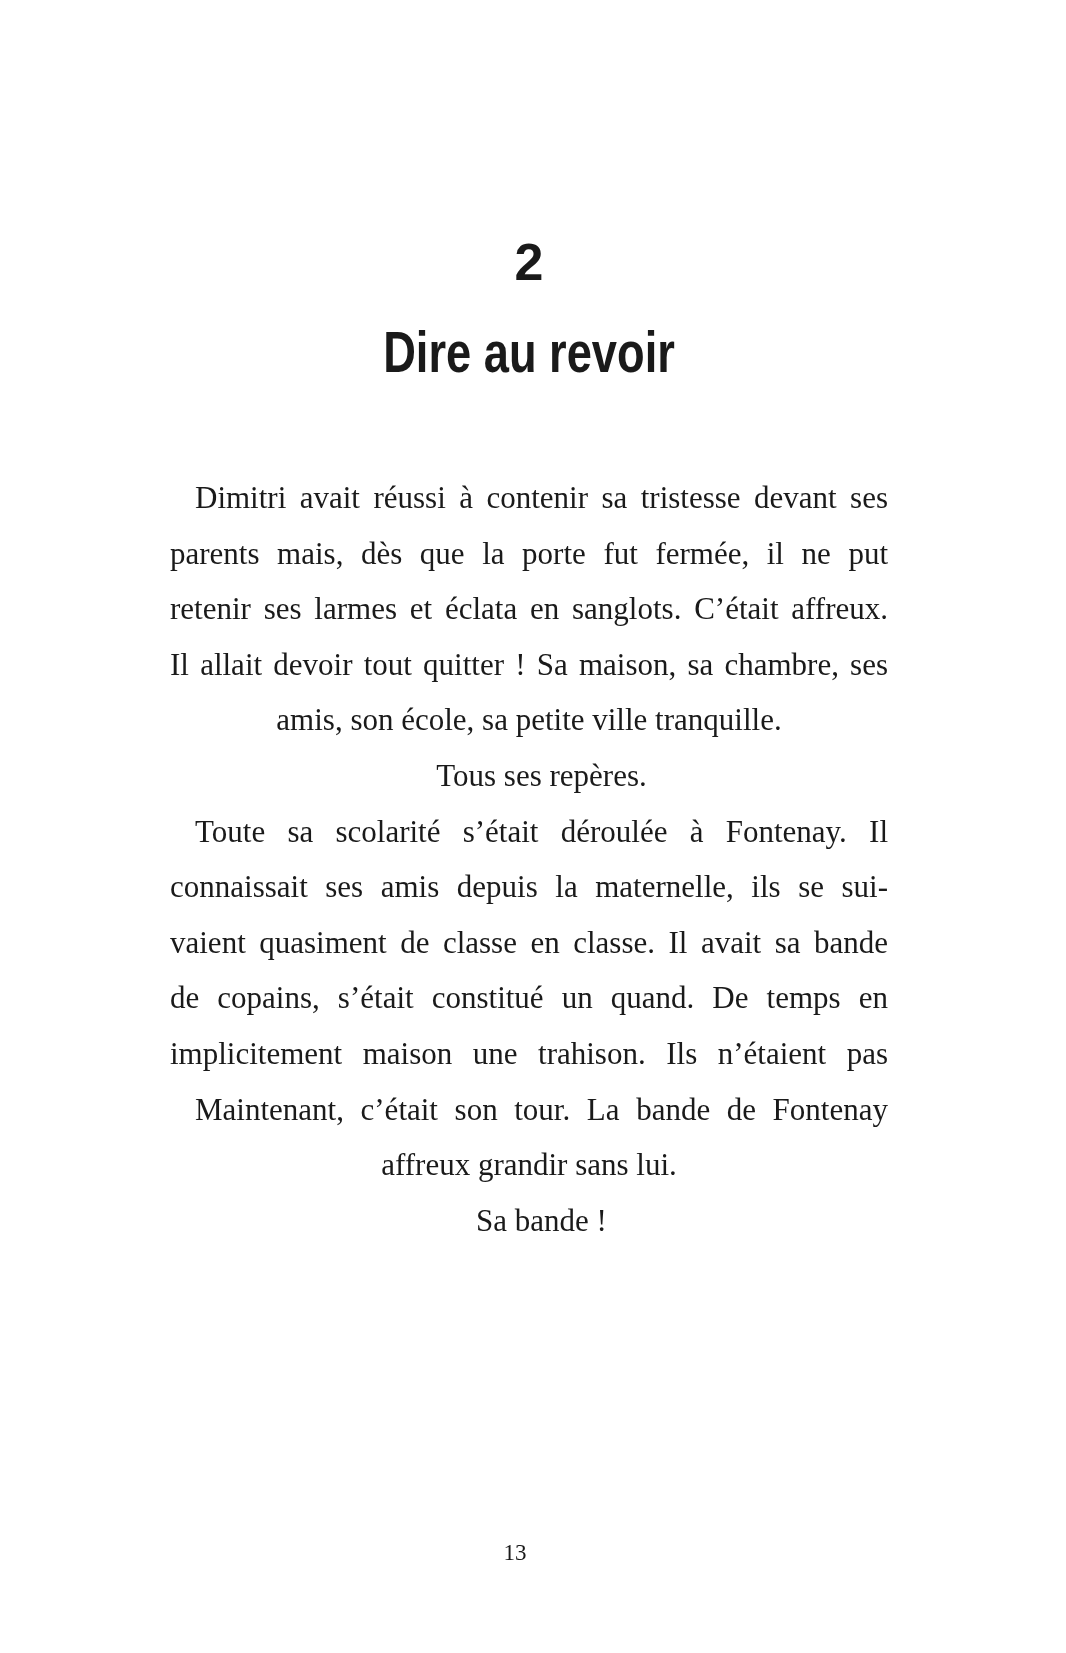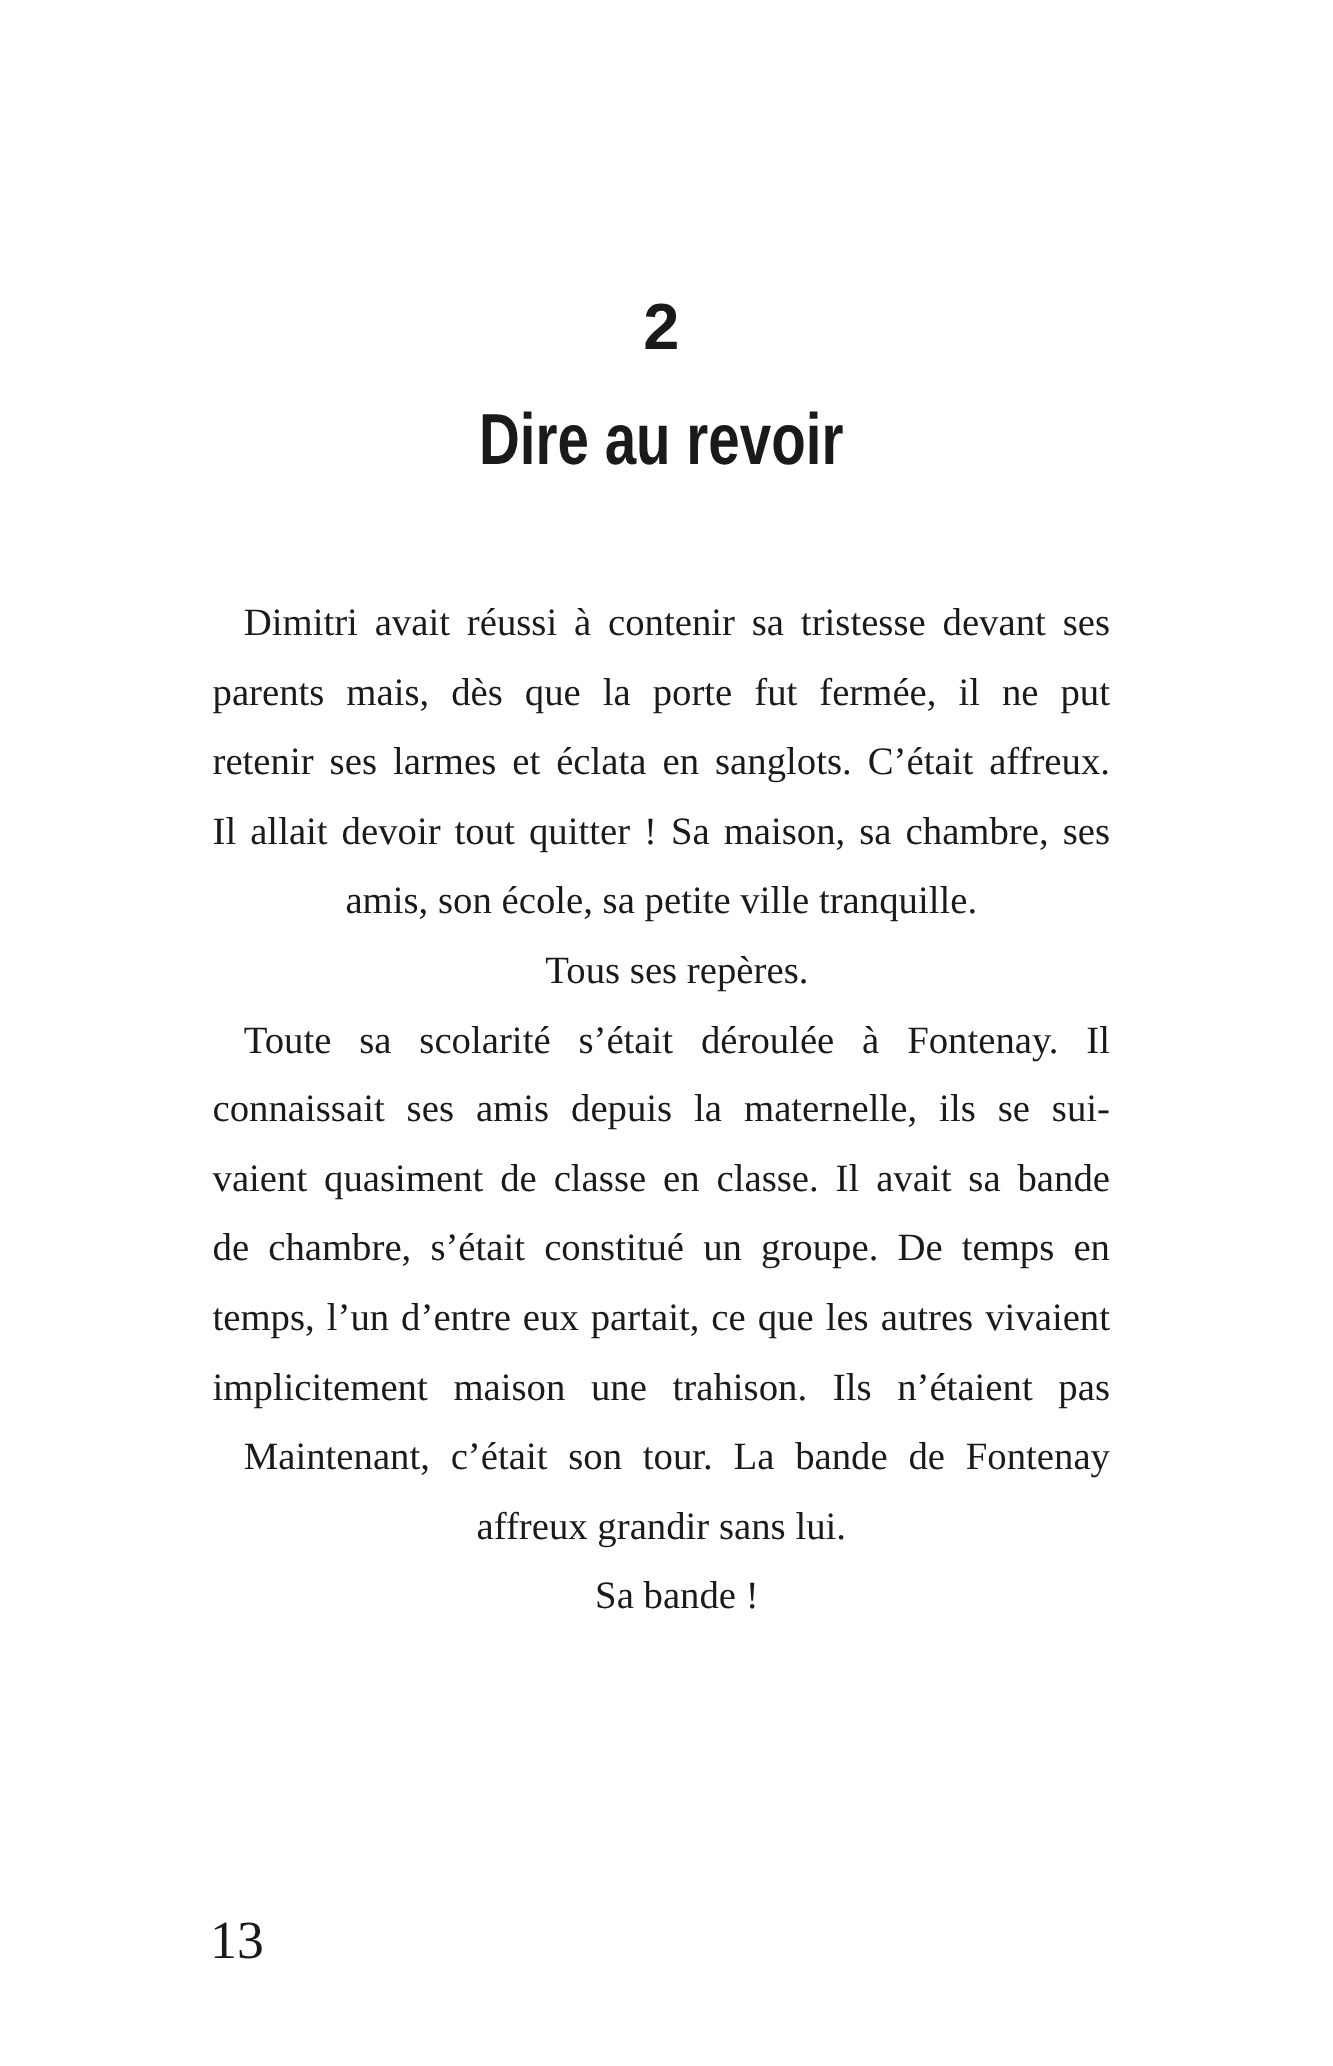--- a/index.html
+++ b/index.html
@@ -59,44 +59,44 @@
   .body-text .line.last {
     text-align: center;
     text-align-last: auto;
   }
   .body-text .line.first {
     text-indent: 25px;
   }
   .page-number {
     position: absolute;
     top: 1533px;
-    left: 168px;
+    left: 156px;
     width: 718px;
+    text-align: center;
     font-family: "Liberation Serif", serif;
-    font-size: 43px;
+    font-size: 23px;
     line-height: 40px;
   }
 </style>
 </head>
 <body style="--bg-color: #ffffff; --text-color: #1a1a1a;">
 
 <div class="page">
   <div class="chapter-number">2</div>
   <div class="chapter-title">Dire au revoir</div>
   <div class="body-text" id="body-text">
       <div class="line first">Dimitri avait réussi à contenir sa tristesse devant ses</div>
       <div class="line">parents mais, dès que la porte fut fermée, il ne put</div>
       <div class="line">retenir ses larmes et éclata en sanglots. C’était affreux.</div>
       <div class="line">Il allait devoir tout quitter&nbsp;! Sa maison, sa chambre, ses</div>
       <div class="line last">amis, son école, sa petite ville tranquille.</div>
       <div class="line first last">Tous ses repères.</div>
       <div class="line first">Toute sa scolarité s’était déroulée à Fontenay. Il</div>
       <div class="line">connaissait ses amis depuis la maternelle, ils se sui-</div>
       <div class="line">vaient quasiment de classe en classe. Il avait sa bande</div>
-      <div class="line">de chambre, s’était constitué un groupe. De temps en</div>
-      <div class="line">temps, l’un d’entre eux partait, ce que les autres vivaient</div>
+      <div class="line">de copains, s’était constitué un quand. De temps en</div>
       <div class="line">implicitement maison une trahison. Ils n’étaient pas</div>
       <div class="line first">Maintenant, c’était son tour. La bande de Fontenay</div>
       <div class="line last">affreux grandir sans lui.</div>
       <div class="line first last">Sa bande&nbsp;!</div>
     </div>
   <div class="page-number">13</div>
 </div>
 
 </body></html>

